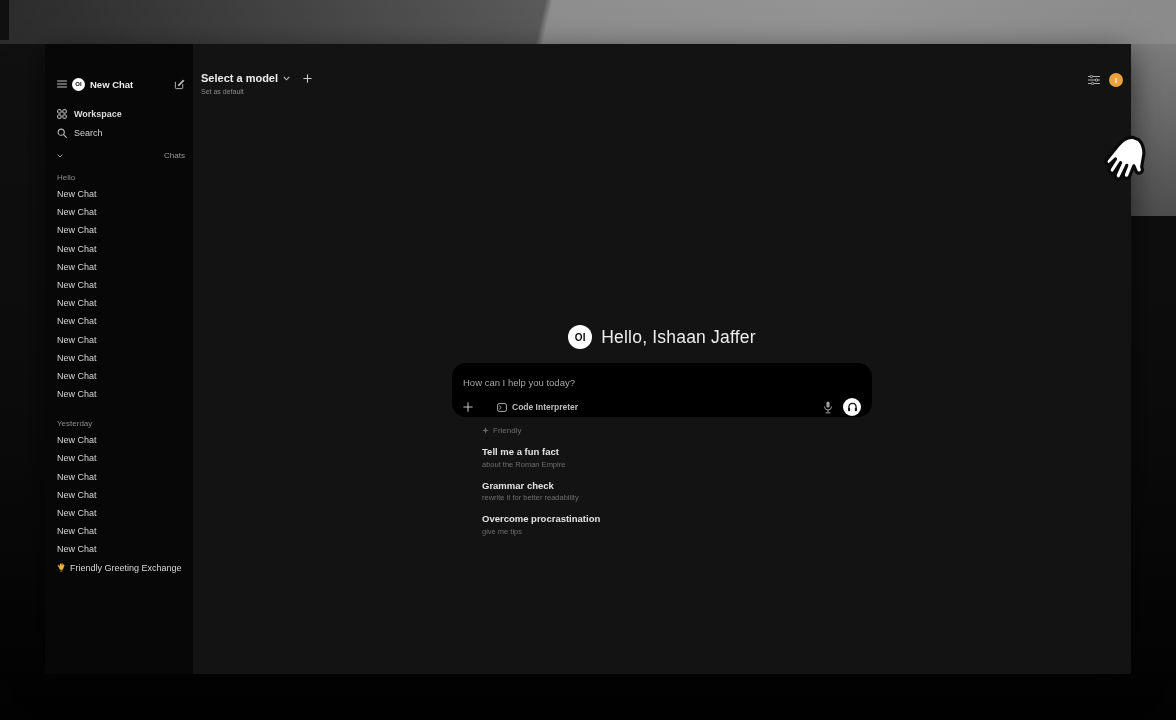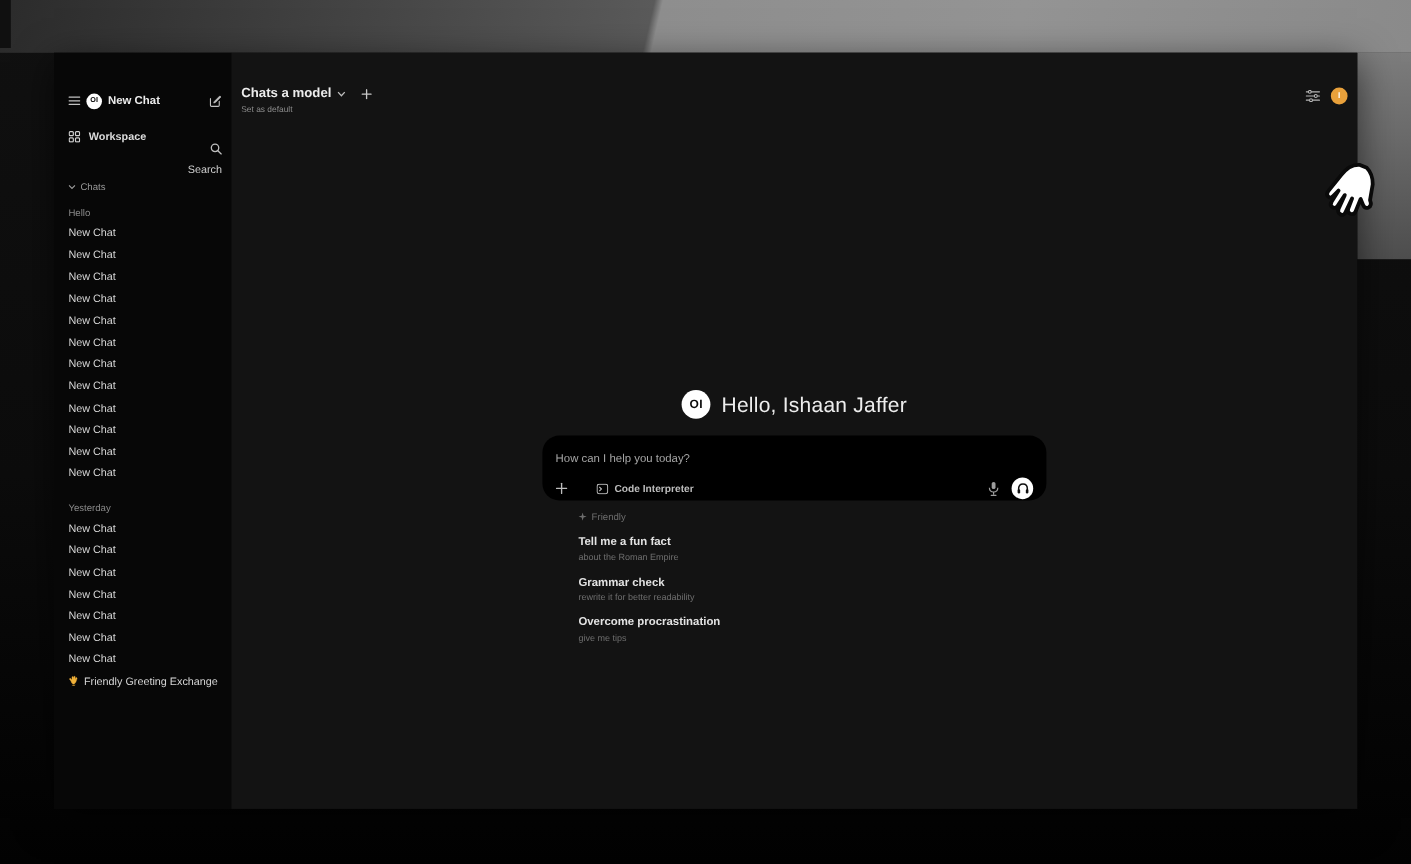--- a/index.html
+++ b/index.html
@@ -20,22 +20,22 @@
 
   
   .sidebar{width:148px;background:#070707;padding:32px 8px 0 12px;flex-shrink:0;overflow:hidden;}
   .sb-header{display:flex;align-items:center;gap:5px;height:16px;}
   .sb-logo{width:13px;height:13px;border-radius:50%;background:#fff;color:#000;font-size:6px;
     font-weight:800;display:flex;align-items:center;justify-content:center;letter-spacing:.2px;}
   .sb-title{font-size:9.5px;font-weight:700;color:#ececec;}
   .sb-edit{margin-left:auto;display:flex;}
   .nav{margin-top:8px;}
   .nav-item{display:flex;align-items:flex-end;gap:7px;height:19px;color:#dcdcdc;font-size:9px;font-weight:600;cursor:pointer;}
-  .nav-item.dim{font-weight:400;color:#cfcfcf;flex-direction:column;}
-  .chats-row{display:flex;align-items:center;gap:4px;margin-top:11px;height:13px;color:#9a9a9a;font-size:8px;}
+  .nav-item.dim{font-weight:400;color:#cfcfcf;}
+  .chats-row{display:flex;align-items:center;gap:4px;margin-top:11px;height:13px;color:#9a9a9a;font-size:8px;justify-content:space-between;}
   .group-label{margin-top:8px;height:15px;line-height:15px;color:#8a8a8a;font-size:8px;}
   .group-label.later{margin-top:13px;}
   .chat-item{height:18.2px;line-height:18.2px;font-size:9px;color:#d6d6d6;white-space:nowrap;
     overflow:hidden;text-overflow:ellipsis;cursor:pointer;border-radius:4px;}
   .special-chat{display:flex;align-items:center;gap:4px;height:18.5px;font-size:9px;color:#d6d6d6;cursor:pointer;white-space:nowrap;}
 
   
   .main{flex:1;position:relative;background:#131313;}
   .topbar{position:absolute;top:28px;left:8px;right:8px;display:flex;align-items:flex-start;}
   .model-row{display:flex;align-items:center;gap:5px;}
@@ -177,21 +177,21 @@
       </span>
       <span>Friendly Greeting Exchange</span>
     </div>
   </div>
 
   <div class="main">
 
     <div class="topbar">
       <div>
         <div class="model-row">
-          <span class="model-label">Chats a model</span>
+          <span class="model-label">Select a model</span>
           <span>
             <svg width="7" height="5" viewBox="0 0 7 5">
                 <polyline points="0.7,0.8 3.5,3.8 6.3,0.8" fill="none" stroke="#bdbdbd" stroke-width="1.1"></polyline>
               </svg>
           </span>
           <span class="model-plus">
             <svg width="9" height="9" viewBox="0 0 9 9">
                 <g stroke="#c8c8c8" stroke-width="1.1" stroke-linecap="round">
                   <line x1="4.5" y1="0.8" x2="4.5" y2="8.2"></line>
                   <line x1="0.8" y1="4.5" x2="8.2" y2="4.5"></line>

